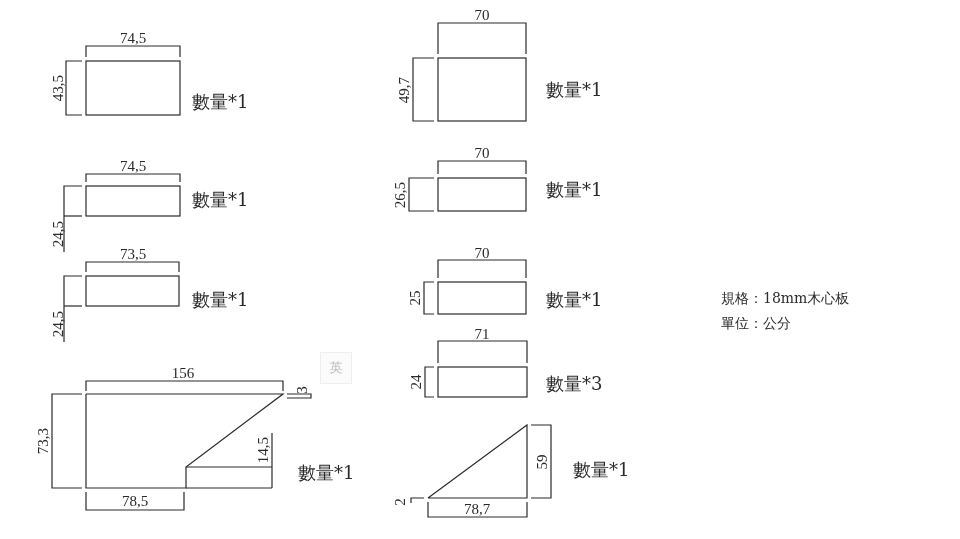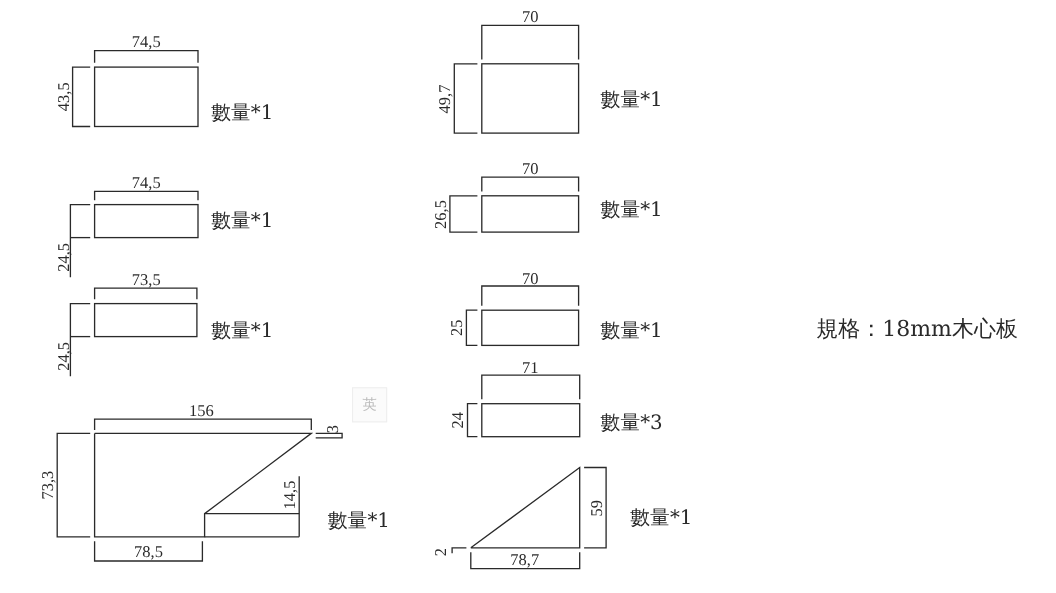--- a/index.html
+++ b/index.html
@@ -2,21 +2,21 @@
 <html><head>
 <meta charset="utf-8">
 <style>
   html, body { margin:0; padding:0; background:#ffffff; }
   body { width:960px; height:539px; position:relative; overflow:hidden;
          font-family:"DejaVu Serif","Liberation Serif",serif; color:#222; }
   svg { position:absolute; left:0; top:0; }
   .ln { stroke:#2a2a2a; stroke-width:1.2; fill:none; }
   .dim { font-family:"Liberation Serif","DejaVu Serif",serif; font-size:15px; fill:#2a2a2a; }
   .qty { font-family:"DejaVu Serif","Liberation Serif",serif; font-size:18px; fill:#2a2a2a; }
-  .spec { position:absolute; left:742px; top:286px; font-size:20px; line-height:25px; color:#2a2a2a; }
+  .spec { position:absolute; left:721px; top:286px; font-size:14px; line-height:25px; color:#2a2a2a; }
   .badge { position:absolute; left:320px; top:352px; width:30px; height:30px;
            border:1px solid #eeeeee; background:#fbfbfb; color:#bbbbbb; font-size:13px;
            display:flex; align-items:center; justify-content:center; }
 </style>
 </head>
 <body>
 
 <svg width="960" height="539">
 
   <g>
@@ -110,13 +110,14 @@
     <text class="dim" transform="translate(547,462) rotate(-90)" text-anchor="middle">59</text>
     <text class="dim" transform="translate(405,502) rotate(-90)" text-anchor="middle">2</text>
     <text class="qty" x="573" y="476">數量*1</text>
   </g>
 </svg>
 
 <div class="badge">英</div>
 
 <div class="spec">
   <div>規格：18mm木心板</div>
+  <div>單位：公分</div>
 </div>
 
 </body></html>

